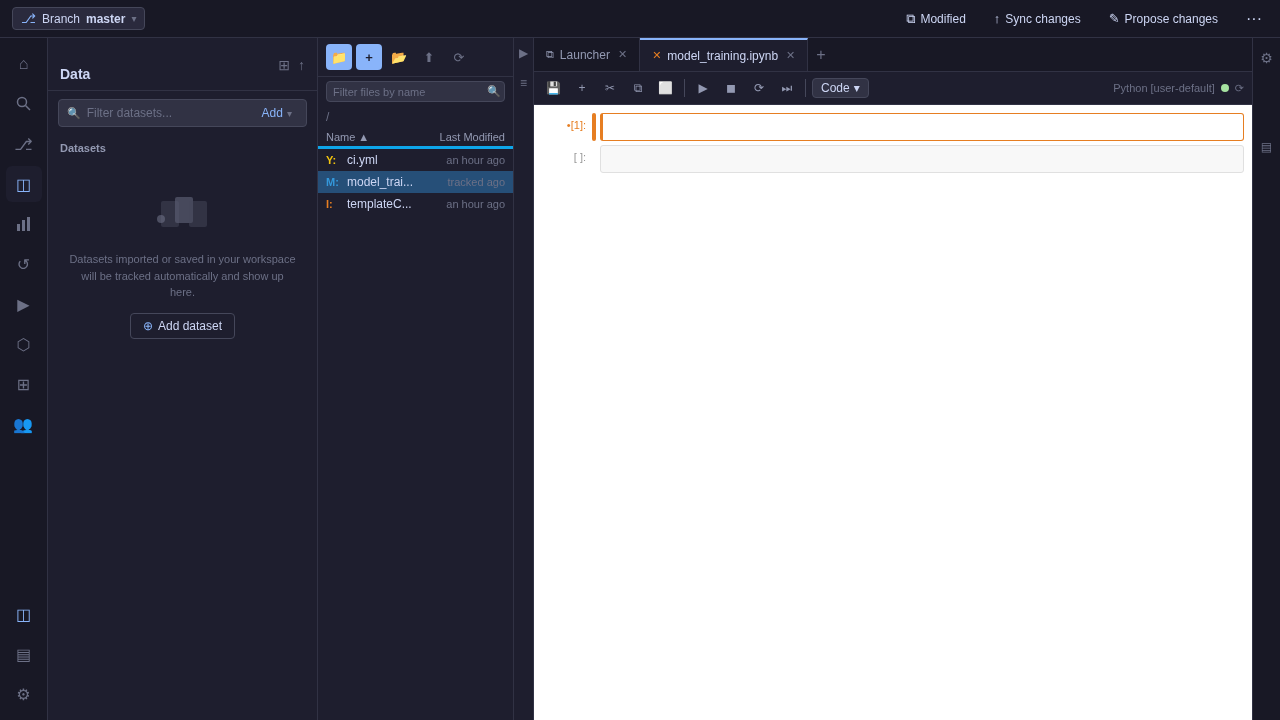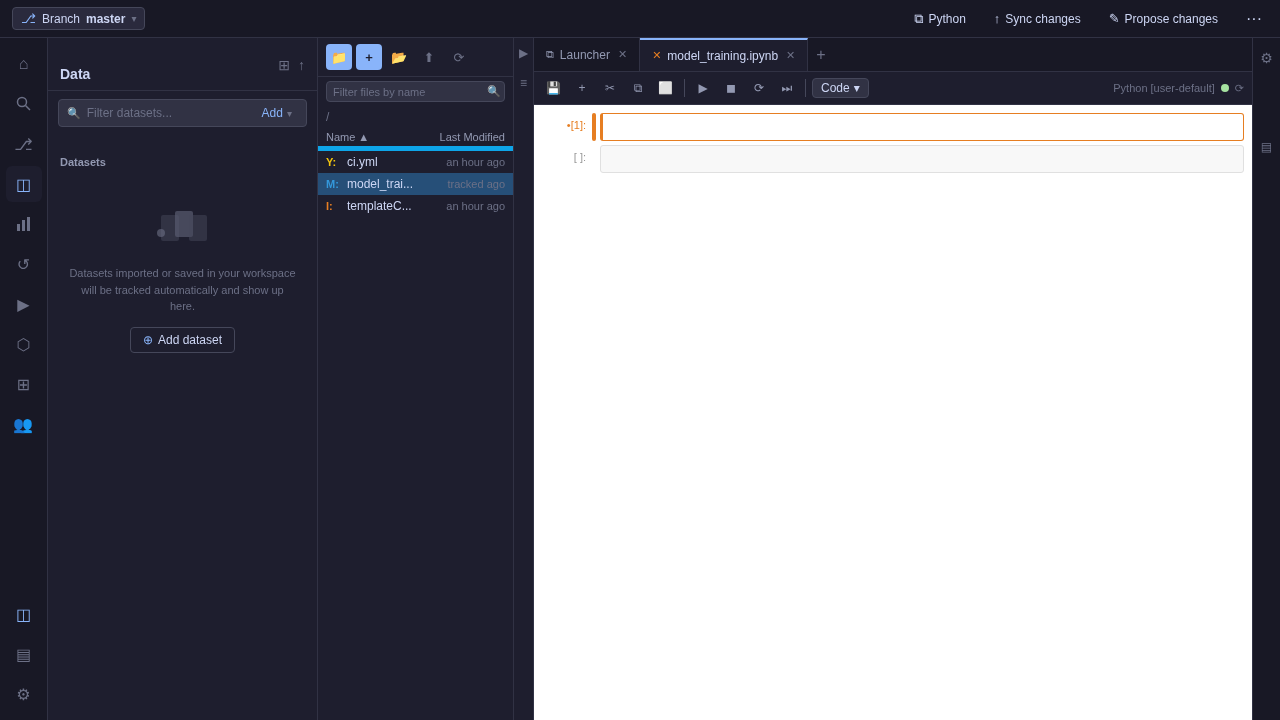--- a/index.html
+++ b/index.html
@@ -86,21 +86,21 @@
     .search-bar input::placeholder { color: #6c7086; }
     .search-icon { color: #6c7086; font-size: 11px; }
 
     .add-btn {
       display: flex; align-items: center; gap: 4px;
       background: none; border: none; color: #89b4fa;
       font-size: 12px; cursor: pointer; padding: 2px 6px;
     }
     .add-btn .chevron { font-size: 10px; color: #6c7086; }
 
-    .datasets-section { padding: 6px 12px 4px; margin-top: 14px; }
+    .datasets-section { padding: 6px 12px 4px; }
     .datasets-label { font-size: 11px; font-weight: 600; color: #9399b2; text-transform: none; }
 
     .datasets-empty {
       display: flex; flex-direction: column; align-items: center; 
       padding: 30px 20px; text-align: center; gap: 12px; color: #6c7086;
     }
     .datasets-empty-icon {
       width: 60px; height: 50px;
       display: flex; align-items: center; justify-content: center;
     }
@@ -143,21 +143,21 @@
       background: none; border: none; outline: none;
       color: #cdd6f4; font-size: 11px; flex: 1;
     }
     .file-search input::placeholder { color: #6c7086; }
     .file-search-icon { color: #6c7086; font-size: 11px; }
 
     .file-path { padding: 4px 8px; font-size: 12px; color: #6c7086; }
 
     .file-list-header {
       display: flex; padding: 3px 8px;
-      border-bottom: 5px solid #0ea5e9;
+      border-bottom: 3px solid #0ea5e9;
       font-size: 11px; color: #9399b2;
     }
     .file-col-name { flex: 1; display: flex; align-items: center; gap: 3px; cursor: pointer; }
     .file-col-modified { width: 90px; text-align: right; }
 
     .file-list { flex: 1; overflow-y: auto; }
     .file-item {
       display: flex; align-items: center; padding: 4px 8px;
       cursor: pointer; font-size: 12px;
     }
@@ -282,21 +282,21 @@
     <div class="branch-selector">
       <span class="branch-icon">⎇</span>
       <span>Branch</span>
       <span style="font-weight:600">master</span>
       <span style="font-size:10px; color:#6c7086;">▾</span>
     </div>
   </div>
   <div class="top-bar-right">
     <div class="top-bar-btn">
       <span style="font-size:13px;">⧉</span>
-      <span>Python</span>
+      <span>Modified</span>
     </div>
     <div class="top-bar-btn">
       <span style="font-size:13px;">↑</span>
       <span>Sync changes</span>
     </div>
     <div class="top-bar-btn">
       <span style="font-size:13px;">✎</span>
       <span>Propose changes</span>
     </div>
     <div class="top-bar-more">···</div>

